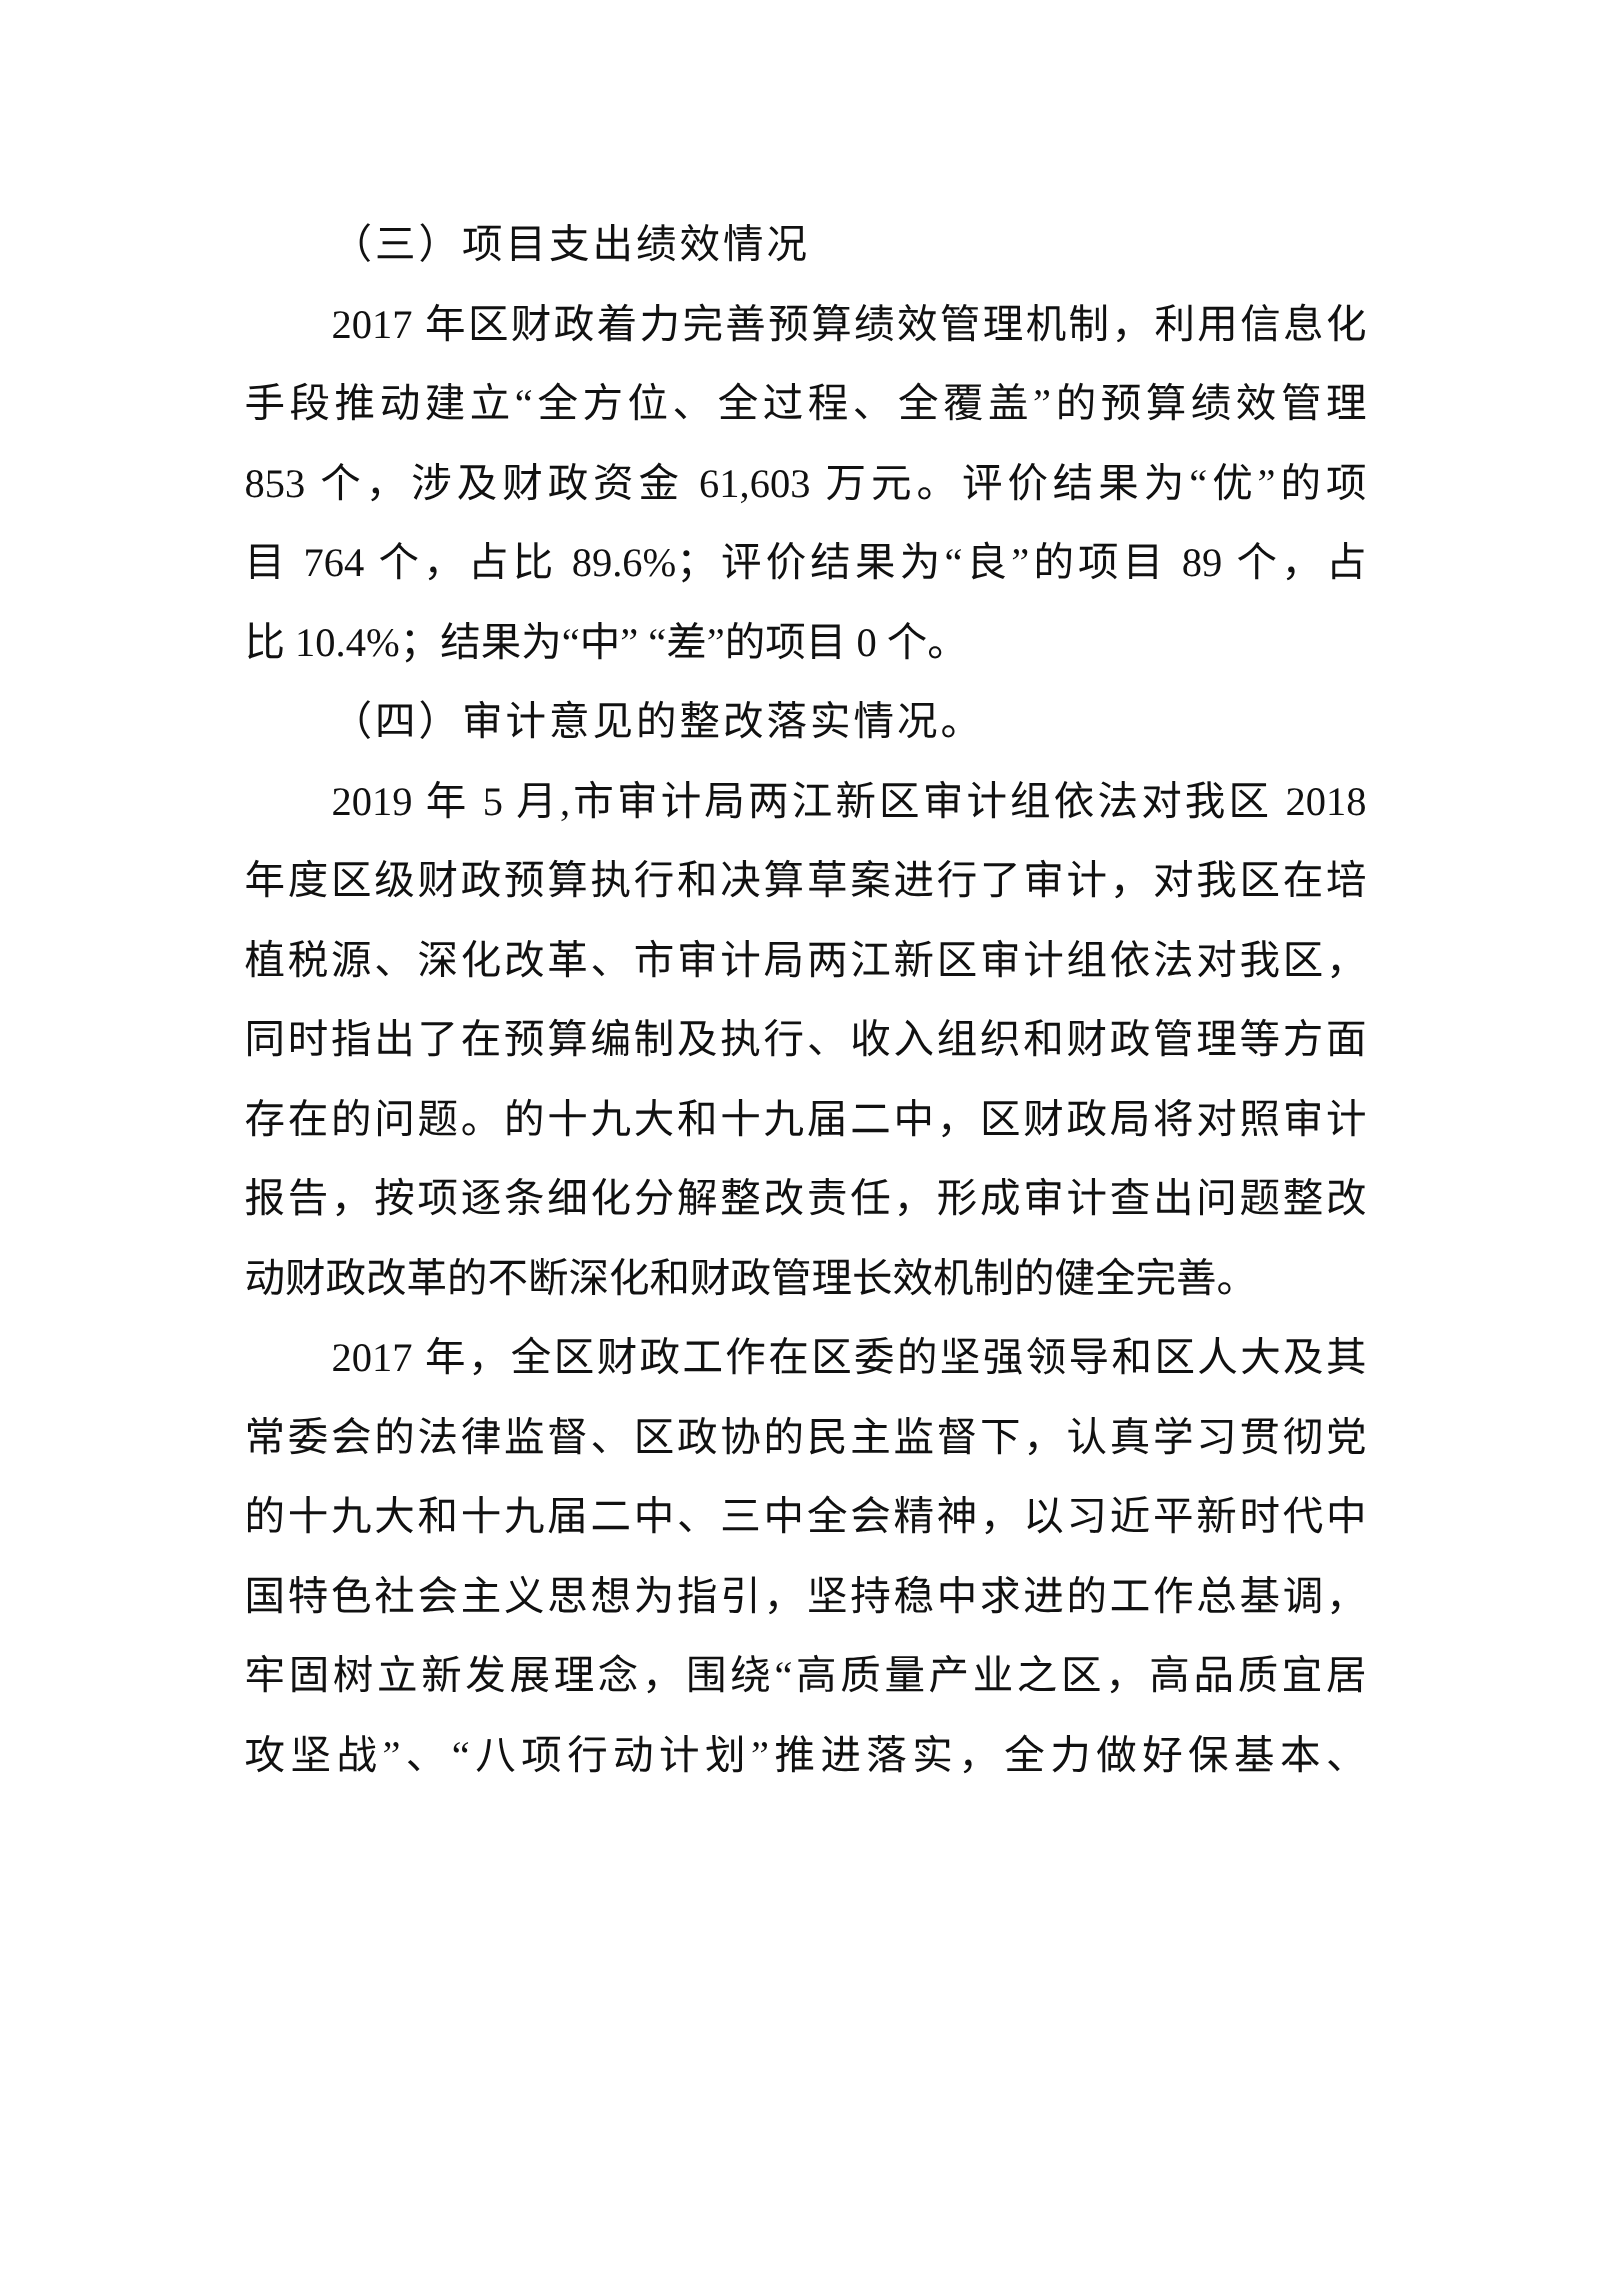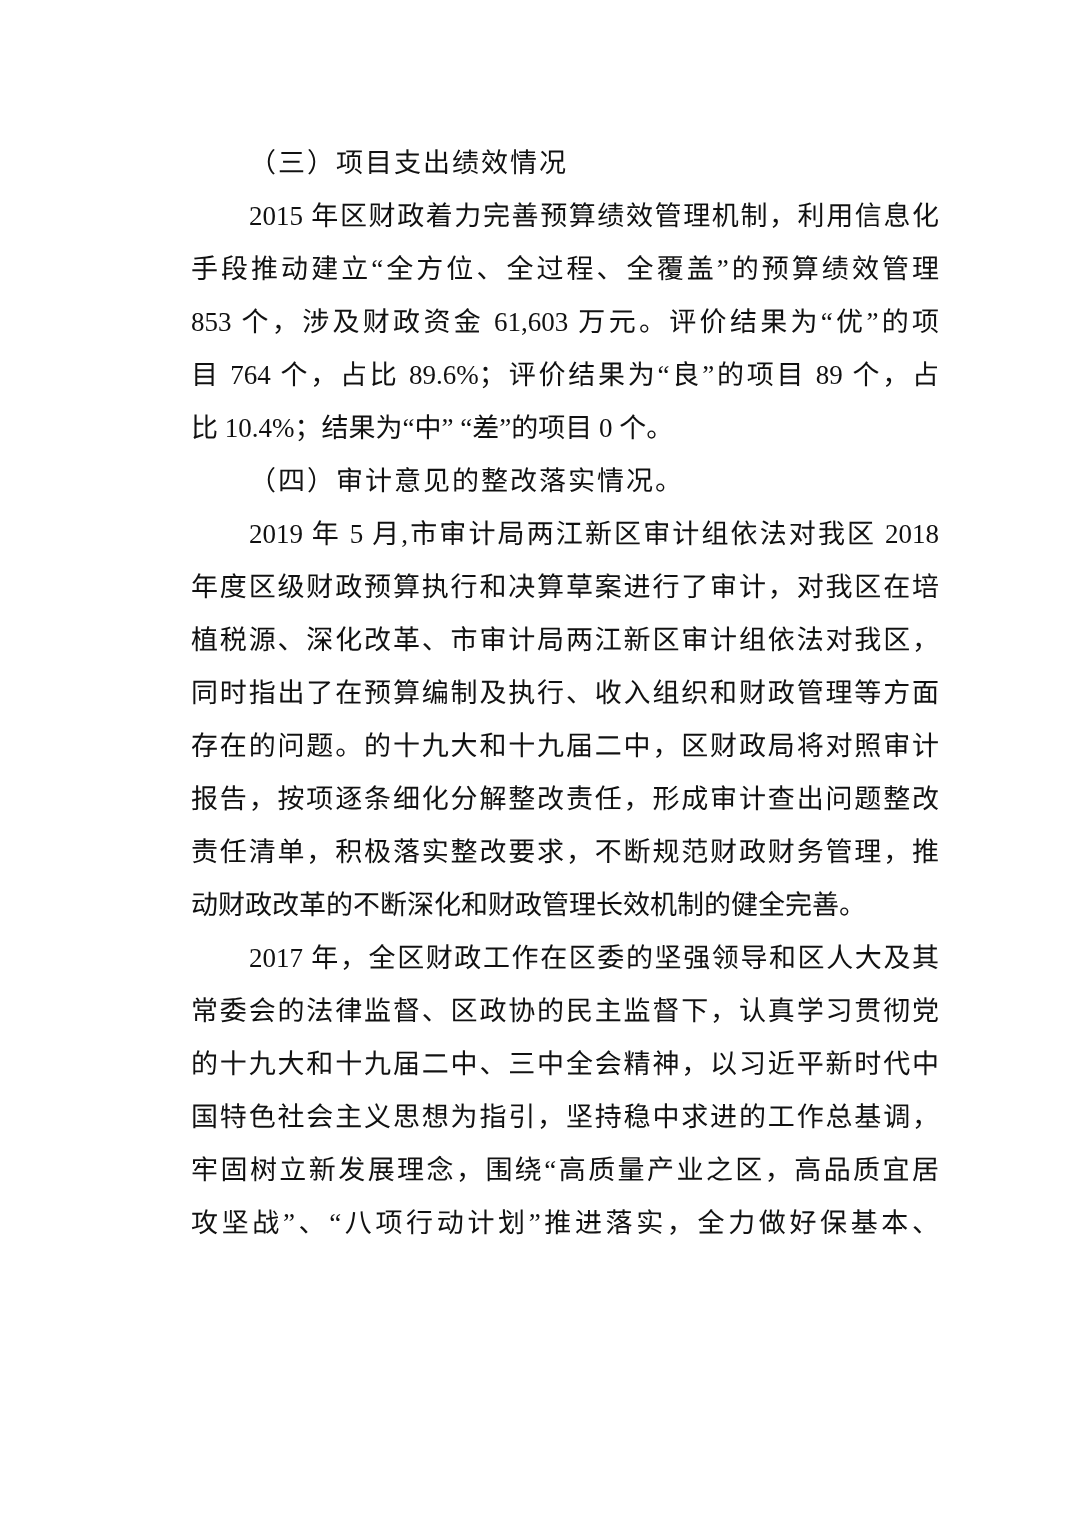--- a/index.html
+++ b/index.html
@@ -12,21 +12,20 @@
     width: 1074px;
     height: 1520px;
     background: #ffffff;
     overflow: hidden;
   }
   .content {
     position: absolute;
     left: 163px;
     top: 137px;
     width: 748px;
-    margin-left: 28px;
   }
   .line {
     font-family: "Liberation Serif", "DejaVu Serif", serif;
     font-size: 27px;
     line-height: 53px;
     height: 53px;
     color: #111111;
     white-space: nowrap;
     overflow: visible;
   }
@@ -44,33 +43,32 @@
     font-weight: 500;
     letter-spacing: 2px;
   }
 </style>
 </head>
 <body>
 
 <div class="page">
   <div class="content" id="document-body">
       <div class="line heading indent">（三）项目支出绩效情况</div>
-      <div class="line indent justify">2015 年区财政着力完善预算绩效管理机制，利用信息化</div>
+      <div class="line indent justify">2017 年区财政着力完善预算绩效管理机制，利用信息化</div>
       <div class="line justify">手段推动建立“全方位、全过程、全覆盖”的预算绩效管理</div>
       <div class="line justify">853 个，涉及财政资金 61,603 万元。评价结果为“优”的项</div>
       <div class="line justify">目 764 个，占比 89.6%；评价结果为“良”的项目 89 个，占</div>
       <div class="line">比 10.4%；结果为“中” “差”的项目 0 个。</div>
       <div class="line heading indent">（四）审计意见的整改落实情况。</div>
       <div class="line indent justify">2019 年 5 月,市审计局两江新区审计组依法对我区 2018</div>
       <div class="line justify">年度区级财政预算执行和决算草案进行了审计，对我区在培</div>
       <div class="line justify">植税源、深化改革、市审计局两江新区审计组依法对我区，</div>
       <div class="line justify">同时指出了在预算编制及执行、收入组织和财政管理等方面</div>
       <div class="line justify">存在的问题。的十九大和十九届二中，区财政局将对照审计</div>
       <div class="line justify">报告，按项逐条细化分解整改责任，形成审计查出问题整改</div>
-      <div class="line justify">责任清单，积极落实整改要求，不断规范财政财务管理，推</div>
       <div class="line">动财政改革的不断深化和财政管理长效机制的健全完善。</div>
       <div class="line indent justify">2017 年，全区财政工作在区委的坚强领导和区人大及其</div>
       <div class="line justify">常委会的法律监督、区政协的民主监督下，认真学习贯彻党</div>
       <div class="line justify">的十九大和十九届二中、三中全会精神，以习近平新时代中</div>
       <div class="line justify">国特色社会主义思想为指引，坚持稳中求进的工作总基调，</div>
       <div class="line justify">牢固树立新发展理念，围绕“高质量产业之区，高品质宜居</div>
       <div class="line justify">攻坚战”、“八项行动计划”推进落实，全力做好保基本、</div>
     </div>
 </div>
 

